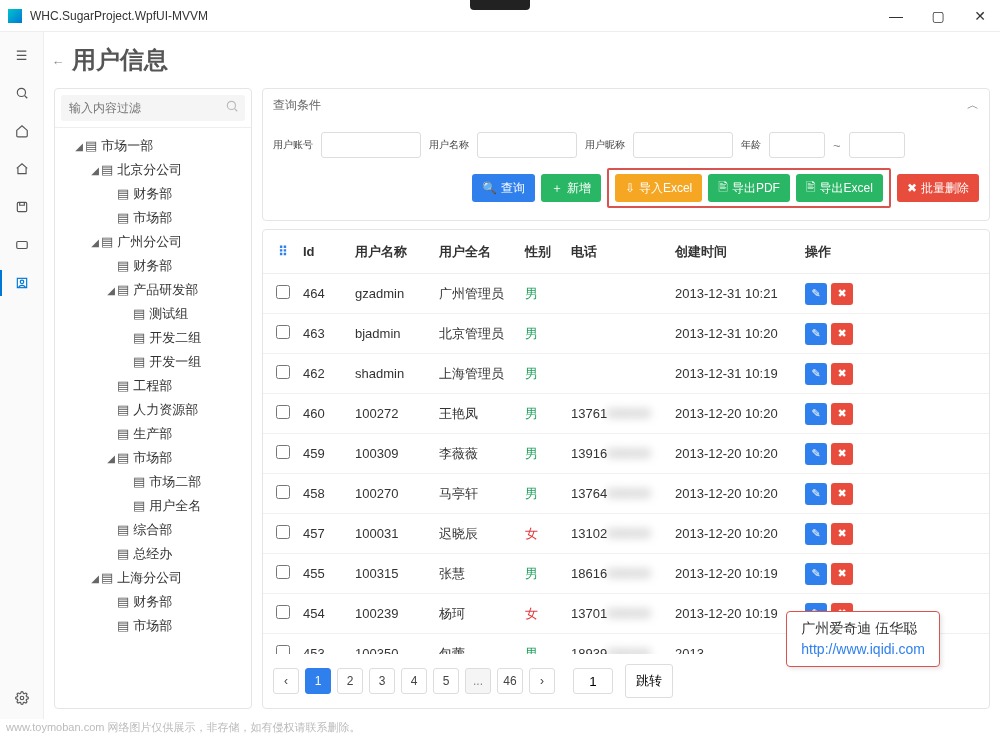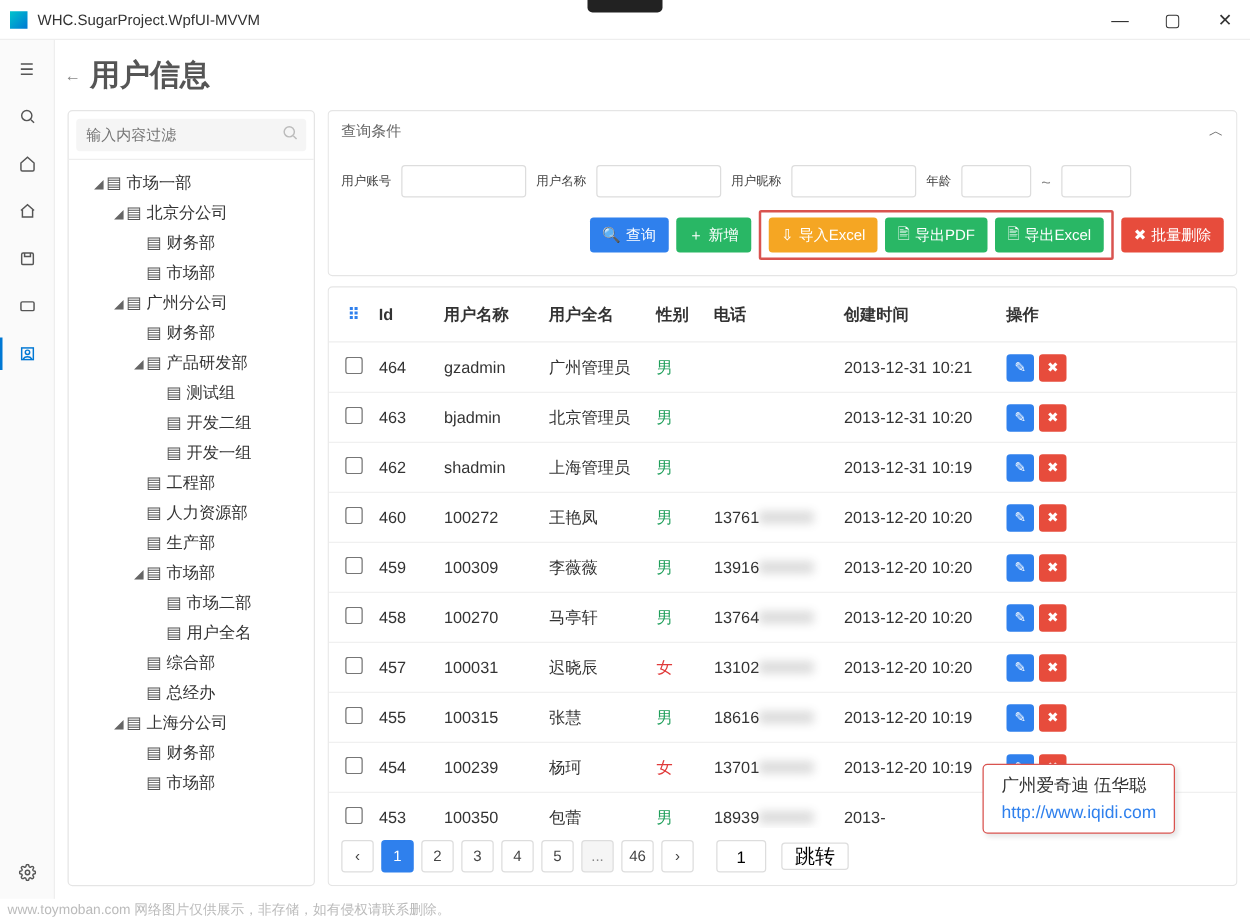--- a/index.html
+++ b/index.html
@@ -83,21 +83,21 @@
 .op-edit { background: #2f80ed; }
 .op-del { background: #e74c3c; }
 .phone-blur { filter: blur(4px); opacity: 0.55; }
 
 
 .pager { display: flex; align-items: center; gap: 6px; padding: 10px; }
 .pager .pg { min-width: 26px; height: 26px; border: 1px solid #ddd; border-radius: 3px; display: inline-flex; align-items: center; justify-content: center; font-size: 12px; cursor: pointer; background: #fff; color: #444; }
 .pager .pg.active { background: #2f80ed; color: #fff; border-color: #2f80ed; }
 .pager .pg.ellipsis { background: #f5f5f5; color: #888; cursor: default; }
 .pager input { width: 40px; height: 26px; border: 1px solid #ddd; border-radius: 3px; text-align: center; margin-left: 12px; }
-.pager .jump { margin-left: 6px; border: 1px solid #ddd; height: 22px; padding: 0 10px; border-radius: 3px; background: #fff; cursor: pointer; font-size: 16px; }
+.pager .jump { margin-left: 6px; border: 1px solid #ddd; height: 34px; padding: 0 10px; border-radius: 3px; background: #fff; cursor: pointer; font-size: 13px; }
 
 
 .callout { position: absolute; right: 60px; bottom: 70px; background: #fff; border: 1px solid #d9534f; border-radius: 4px; padding: 6px 14px; font-size: 14px; color: #333; box-shadow: 2px 2px 4px rgba(0,0,0,0.1); line-height: 1.5; }
 .callout a { color: #2f80ed; text-decoration: none; }
 
 .footer-note { position: absolute; bottom: 2px; left: 6px; font-size: 11px; color: #bbb; }
 
 svg { width: 14px; height: 14px; }
 </style>
 </head>

